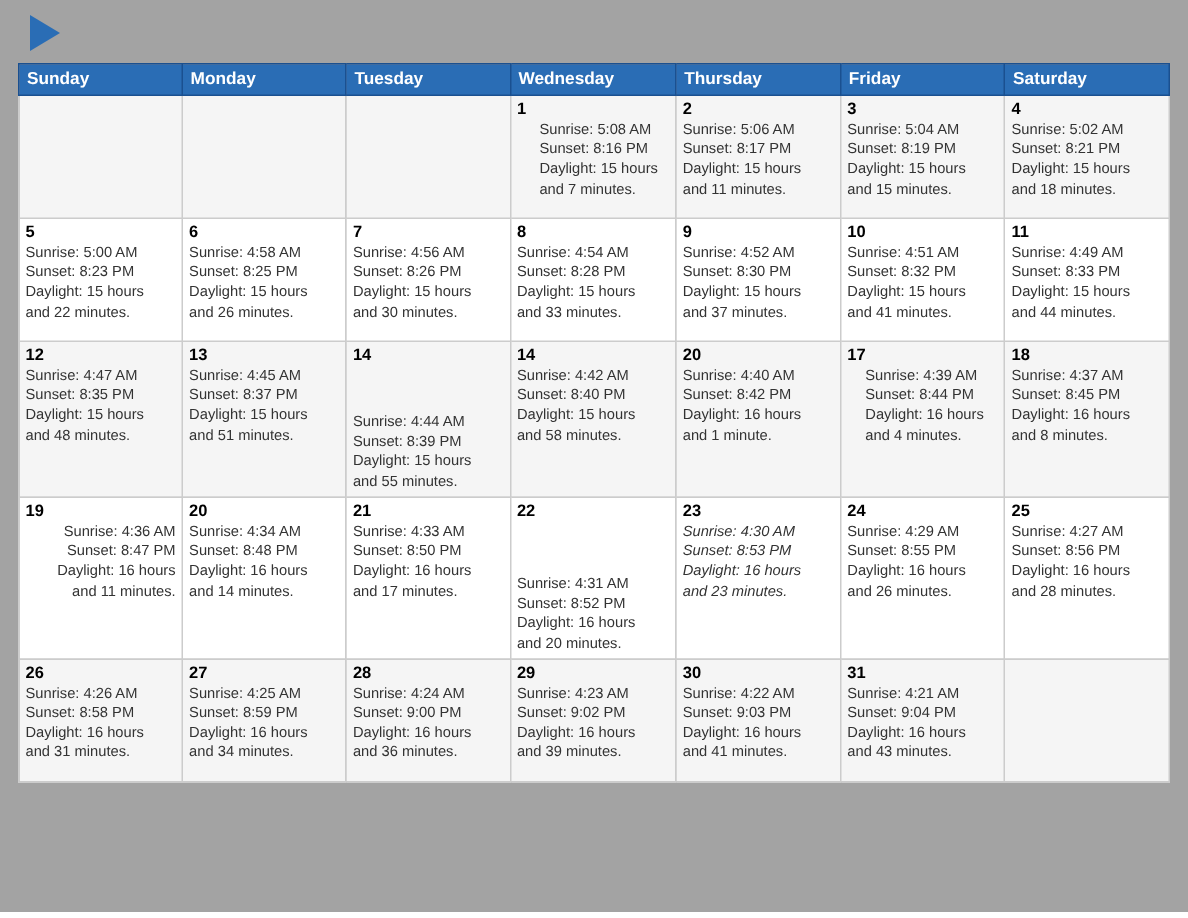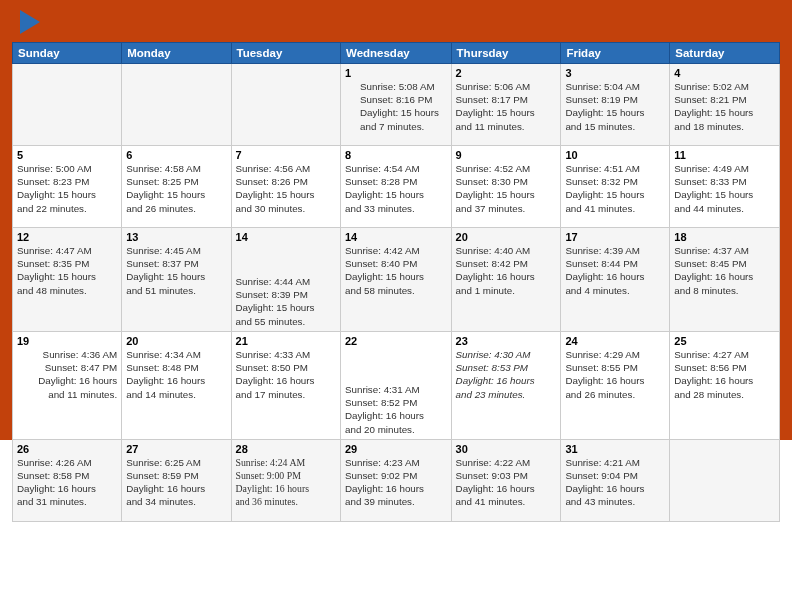--- a/index.html
+++ b/index.html
@@ -5,22 +5,22 @@
     * { margin: 0; padding: 0; box-sizing: border-box; }
     body {
       font-family: Arial, sans-serif;
       background: #fff;
       width: 792px;
       height: 612px;
       overflow: hidden;
     }
     .page {
       width: 792px;
-      height: 440px;
-      background: #c2410c;
+      height: 608px;
+      background: #a3a3a3;
       padding: 10px 12px 8px 12px;
     }
     .header {
       display: flex;
       justify-content: space-between;
       align-items: flex-start;
       margin-bottom: 8px;
     }
     .logo {
       display: flex;
@@ -246,21 +246,21 @@
           </td>
           <td>
             <span class="day-num">20</span>
             <div class="day-info" style="white-space: pre-line;">Sunrise: 4:40 AM
 Sunset: 8:42 PM
 Daylight: 16 hours
 and 1 minute.</div>
           </td>
           <td>
             <span class="day-num">17</span>
-            <div class="day-info" style="white-space: pre-line;">Sunrise: 4:39 AM
+            <div class="day-info" style="white-space: pre-line; margin-left: 12px;">Sunrise: 4:39 AM
 Sunset: 8:44 PM
 Daylight: 16 hours
 and 4 minutes.</div>
           </td>
           <td>
             <span class="day-num">18</span>
             <div class="day-info" style="white-space: pre-line;">Sunrise: 4:37 AM
 Sunset: 8:45 PM
 Daylight: 16 hours
 and 8 minutes.</div>
@@ -320,28 +320,28 @@
         <tr>
           <td>
             <span class="day-num">26</span>
             <div class="day-info" style="white-space: pre-line;">Sunrise: 4:26 AM
 Sunset: 8:58 PM
 Daylight: 16 hours
 and 31 minutes.</div>
           </td>
           <td>
             <span class="day-num">27</span>
-            <div class="day-info" style="white-space: pre-line;">Sunrise: 6:25 AM
+            <div class="day-info" style="white-space: pre-line;">Sunrise: 4:25 AM
 Sunset: 8:59 PM
 Daylight: 16 hours
 and 34 minutes.</div>
           </td>
           <td>
             <span class="day-num">28</span>
-            <div class="day-info" style="white-space: pre-line; font-family: Liberation Serif, serif;">Sunrise: 4:24 AM
+            <div class="day-info" style="white-space: pre-line;">Sunrise: 4:24 AM
 Sunset: 9:00 PM
 Daylight: 16 hours
 and 36 minutes.</div>
           </td>
           <td>
             <span class="day-num">29</span>
             <div class="day-info" style="white-space: pre-line;">Sunrise: 4:23 AM
 Sunset: 9:02 PM
 Daylight: 16 hours
 and 39 minutes.</div>

